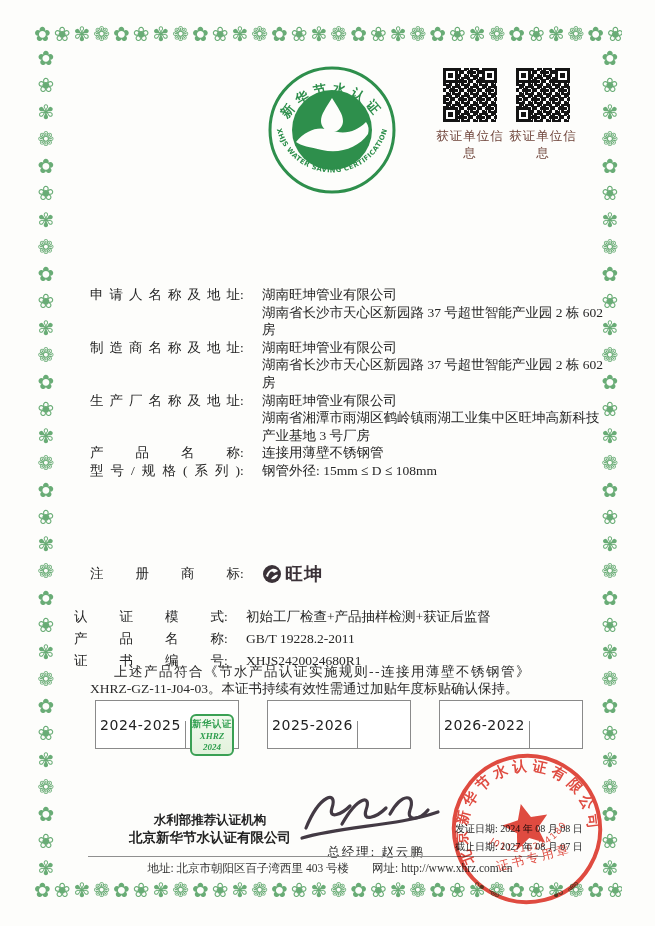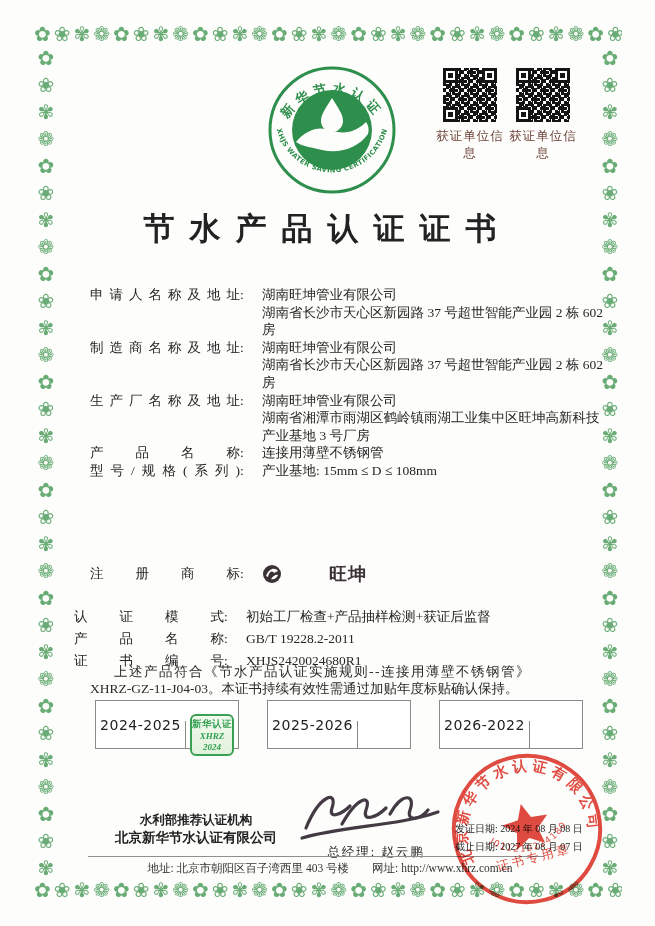--- a/index.html
+++ b/index.html
@@ -30,21 +30,21 @@
 
   
   .fields{left:90px;top:286px;width:520px;font-size:13.5px;line-height:17.6px;}
   .field-row{display:flex;align-items:flex-start;}
   .flabel{display:inline-block;width:150px;text-align:justify;text-align-last:justify;flex:none;}
   .colon{flex:none;width:16px;}
   .fvalue{margin-left:6px;}
   .fvalue div{white-space:nowrap;}
 
   .tm-row{left:90px;top:562px;width:480px;font-size:13.5px;display:flex;align-items:center;}
-  .tm-mark{display:flex;align-items:center;margin-left:6px;gap:44px;}
+  .tm-mark{display:flex;align-items:center;margin-left:6px;}
   .tm-name{font-weight:bold;font-size:18px;color:#3b3238;letter-spacing:1px;margin-left:3px;
            font-family:"DejaVu Sans",sans-serif;}
 
   .cert-rows{left:74px;top:606px;width:520px;font-size:13.5px;line-height:22px;}
 
   .statement{left:90px;top:663px;width:468px;font-size:13.5px;line-height:17px;color:#2a2a2a;}
   .statement .l1{letter-spacing:1.5px;text-indent:24px;white-space:nowrap;}
   .statement .l2{white-space:nowrap;}
 
   
@@ -52,21 +52,21 @@
   .ybox{width:142px;height:47px;border:1px solid #8a8a8a;display:flex;background:#fff;}
   .ybox .ycell{flex:1;display:flex;align-items:center;justify-content:center;
                font-family:"DejaVu Sans",sans-serif;font-size:14px;color:#222;letter-spacing:.5px;}
   .ybox .scell{width:52px;border-left:1px solid #8a8a8a;display:flex;align-items:center;justify-content:center;margin-top:20px;}
   .sticker{width:44px;height:42px;border:2px solid #3aa054;border-radius:6px;
            background:linear-gradient(#f2faee,#e2f2dc);text-align:center;box-sizing:border-box;padding-top:2px;}
   .sticker .s1{font-size:9.5px;font-weight:bold;color:#2f9e4f;letter-spacing:.5px;}
   .sticker .s2,.sticker .s3{font-size:9px;font-weight:bold;font-style:italic;color:#2f9e4f;line-height:11px;}
 
   
-  .org{left:96px;top:812px;width:200px;text-align:center;font-weight:600;color:#222;}
+  .org{left:110px;top:812px;width:200px;text-align:center;font-weight:600;color:#222;}
   .org .o1{font-size:12.5px;line-height:17px;}
   .org .o2{font-size:13.5px;line-height:18px;}
   .signer{left:296px;top:844px;width:160px;text-align:center;font-size:12.5px;letter-spacing:2px;}
   .dates{left:455px;top:820px;font-size:10px;line-height:17.5px;color:#242424;}
   .divider{left:88px;top:856px;width:456px;border-top:1px solid #8f8f8f;height:0;}
   .address{left:0;top:861px;width:660px;text-align:center;font-size:11.5px;color:#333;}
 
   .stamp{left:448px;top:750px;width:158px;height:158px;mix-blend-mode:multiply;opacity:.88;
          transform:rotate(-14deg);}
 </style>
@@ -109,21 +109,20 @@
   </div>
   <div class="abs" style="left:505px;top:68px;">
     <div class="qr" style="margin-left:11px;">
         <i class="tl"></i>
         <i class="tr"></i>
         <i class="bl"></i>
       </div>
     <div class="qr-label">获证单位信息</div>
   </div>
 
-  <div class="abs title">节水产品认证证书</div>
 
   <div class="abs fields">
     <div class="field-row">
       <span class="flabel">申请人名称及地址</span>
         <span class="colon">:</span>
       <div class="fvalue">
           <div>湖南旺坤管业有限公司</div>
           <div>湖南省长沙市天心区新园路 37 号超世智能产业园 2 栋 602</div>
           <div>房</div>
         </div>
@@ -150,21 +149,21 @@
       <span class="flabel">产品名称</span>
         <span class="colon">:</span>
       <div class="fvalue">
           <div>连接用薄壁不锈钢管</div>
         </div>
     </div>
     <div class="field-row">
       <span class="flabel">型号/规格(系列)</span>
         <span class="colon">:</span>
       <div class="fvalue">
-          <div>产业基地: 15mm ≤ D ≤ 108mm</div>
+          <div>钢管外径: 15mm ≤ D ≤ 108mm</div>
         </div>
     </div>
   </div>
 
   <div class="abs tm-row">
     <span class="flabel">注册商标</span>
       <span class="colon">:</span>
     <span class="tm-mark">
       <svg width="20" height="20" viewBox="0 0 20 20">
         <circle cx="10" cy="10" r="9" fill="#3b3238"></circle>

